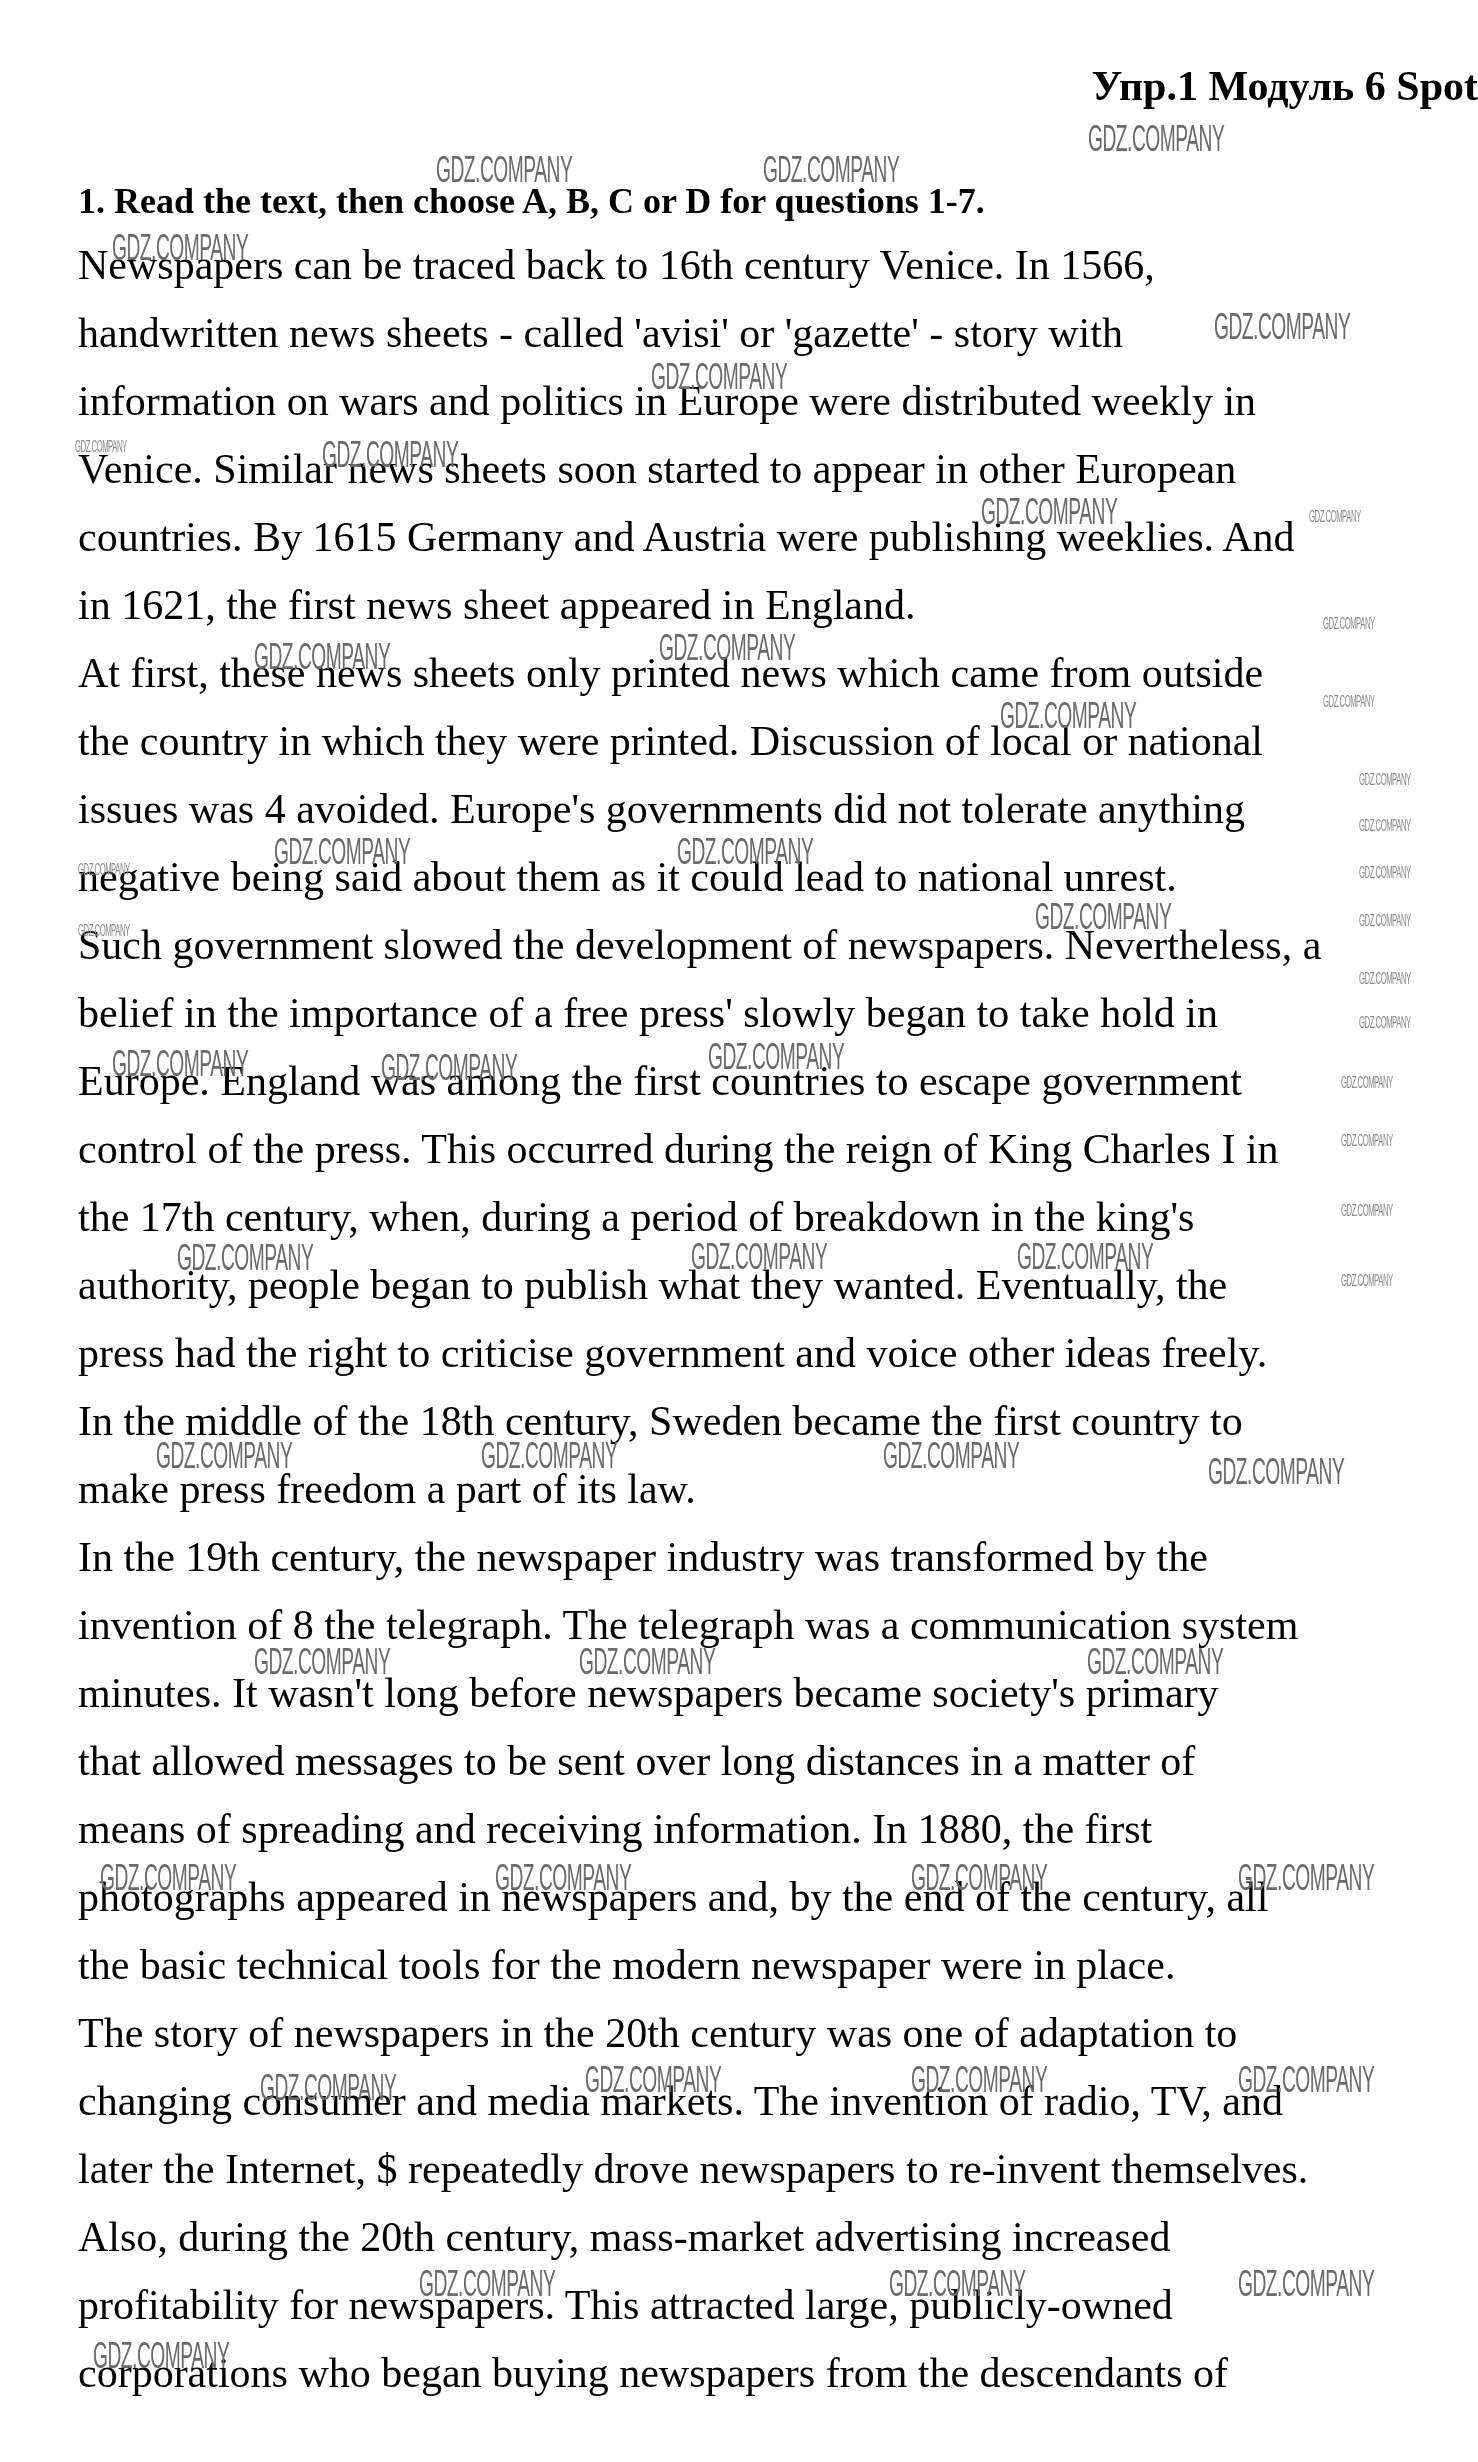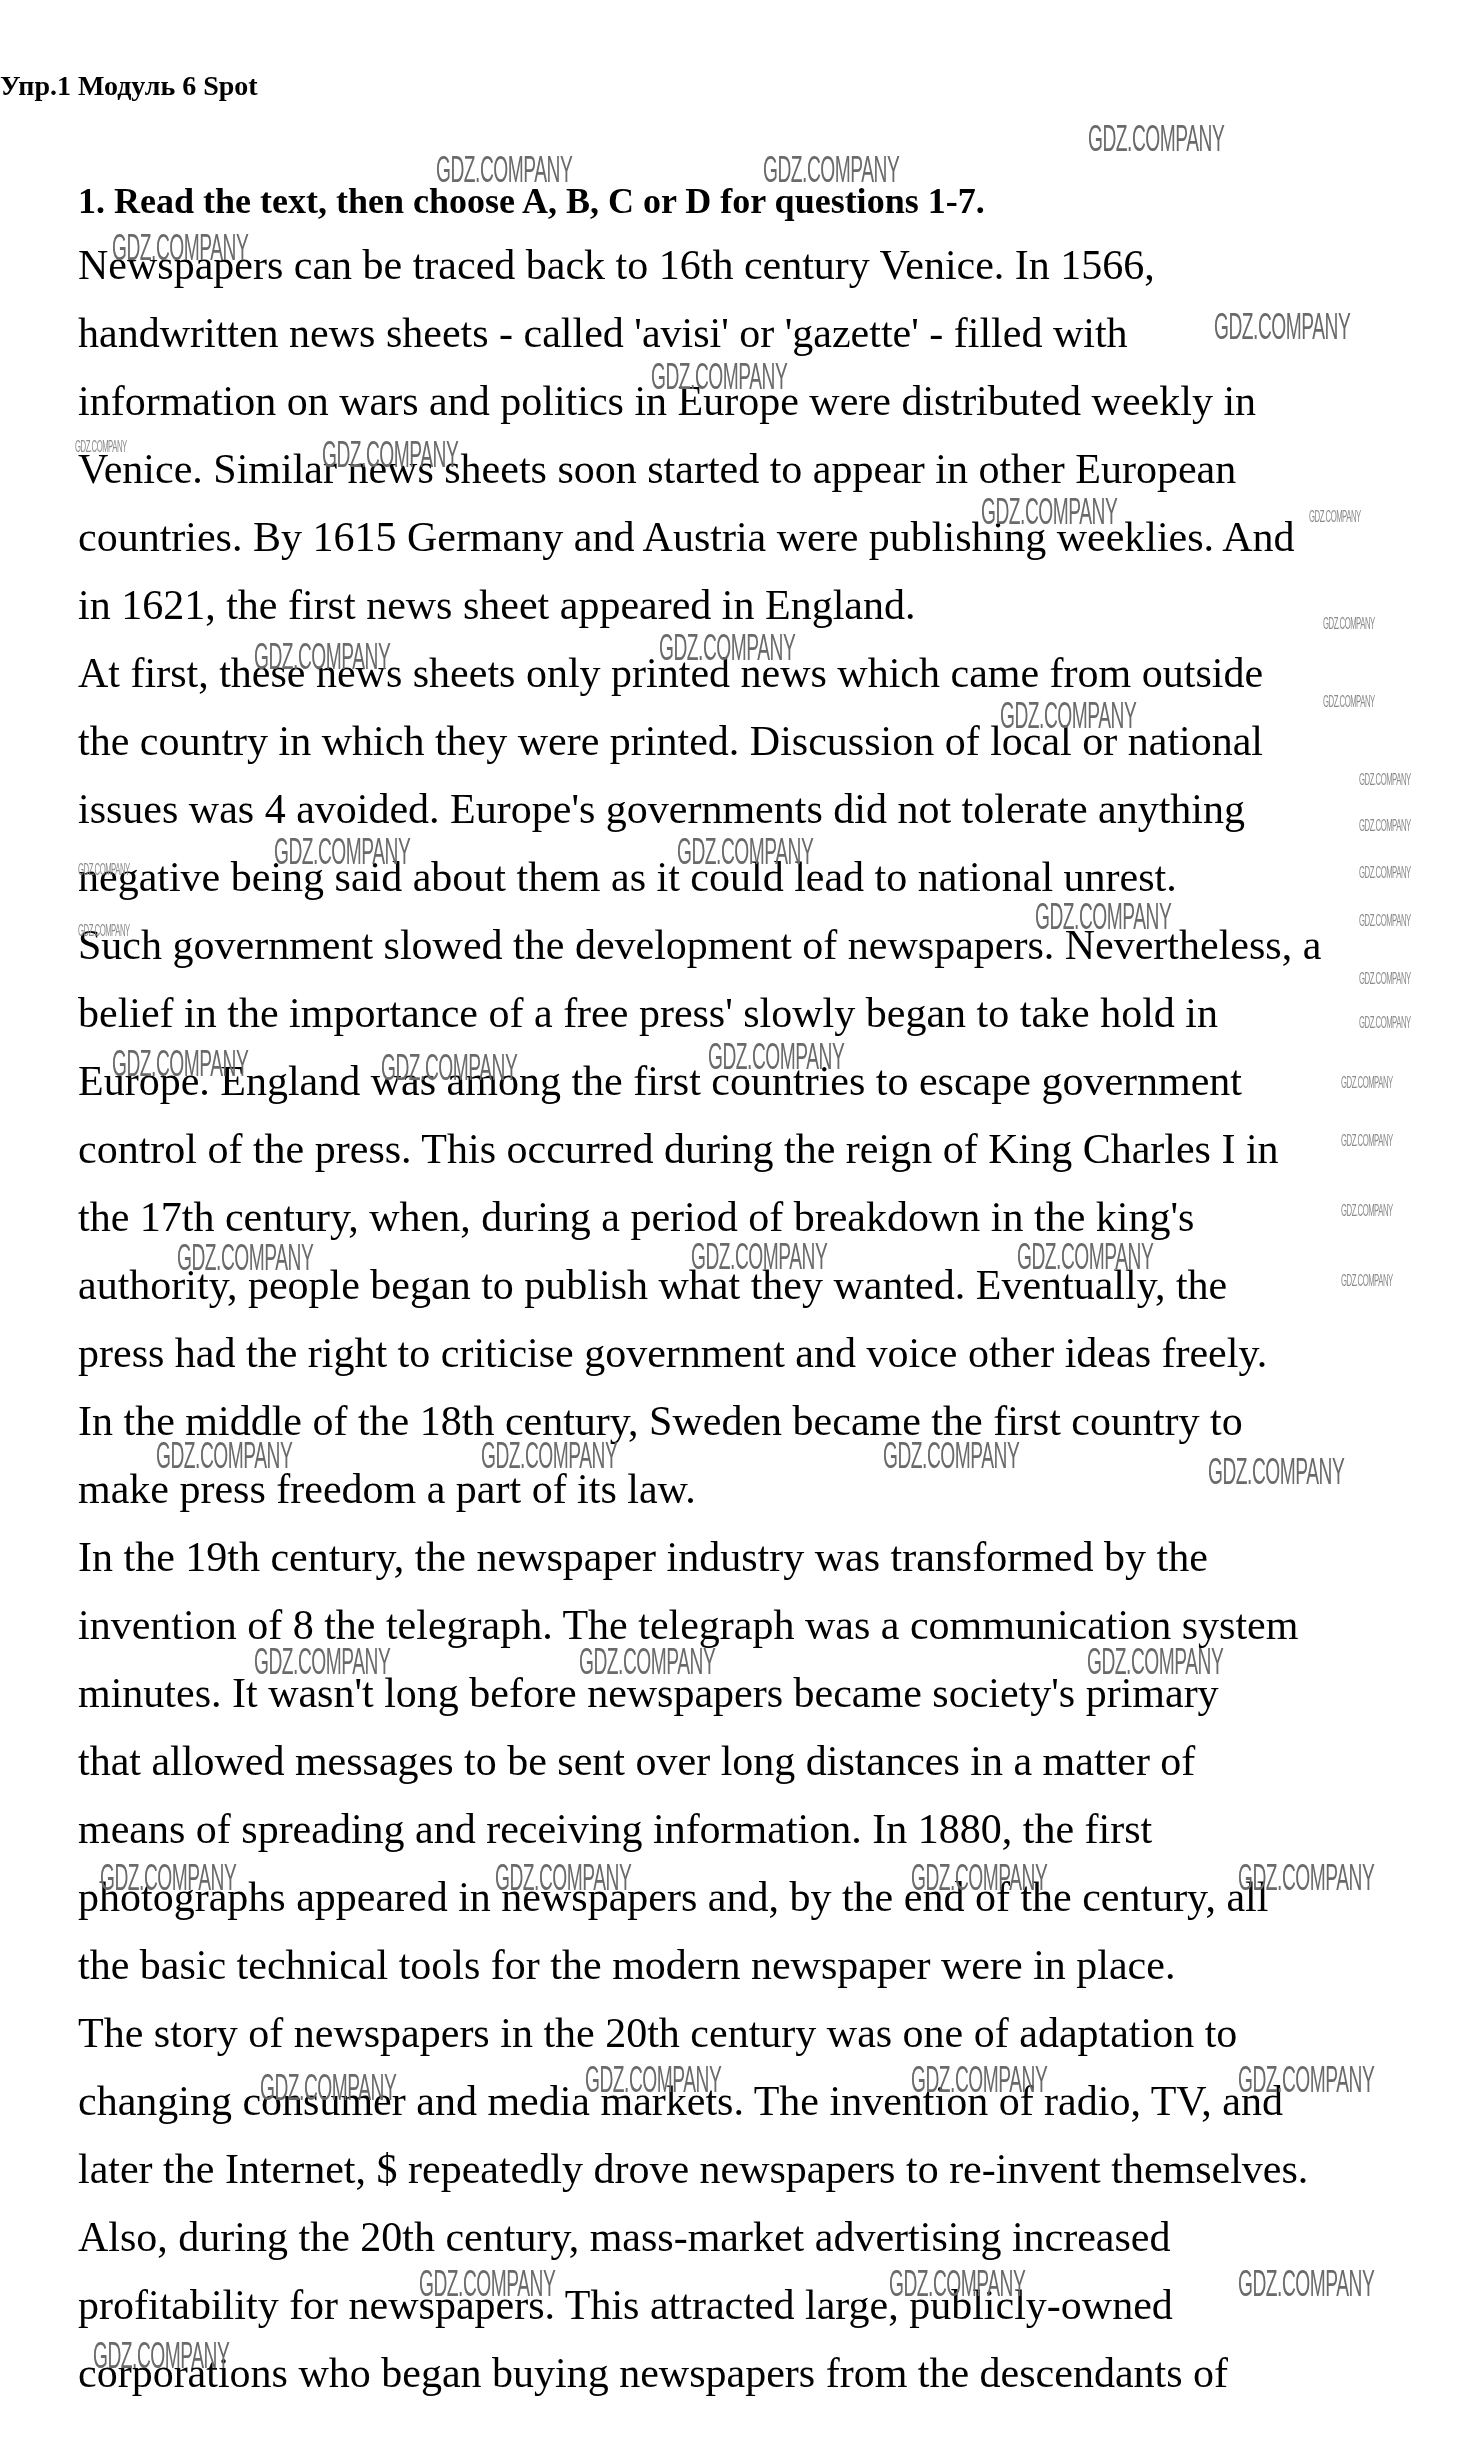--- a/index.html
+++ b/index.html
@@ -1,20 +1,20 @@
 <!DOCTYPE html>
 <html style="font-size:12.5px"><head>
 <meta charset="utf-8">
 <style>
   html, body { margin: 0; padding: 0; background: #ffffff; }
   body { width: 1478px; height: 2462px; position: relative; overflow: hidden; }
   .page { position: absolute; left: 0; top: 0; width: 1478px; height: 2462px; }
   .title {
-    position: absolute; left: 0; width: 1478px; top: 61px; text-align: left;
-    font-family: "Liberation Serif", serif; font-weight: bold; font-size: 28px;
+    position: absolute; left: 0; width: 1478px; top: 61px; text-align: right;
+    font-family: "Liberation Serif", serif; font-weight: bold; font-size: 42px;
     color: #000; line-height: 50px;
   }
   .task {
     position: absolute; left: 78px; top: 176px;
     font-family: "Liberation Serif", serif; font-weight: bold; font-size: 36px;
     color: #000; line-height: 50px; white-space: nowrap;
   }
   .body-text {
     position: absolute; left: 78px; top: 238px; width: 1370px;
     font-family: "Liberation Serif", serif; font-size: 42px; color: #000;
@@ -31,21 +31,21 @@
 </head>
 <body>
 
 <div class="page">
 
   <div class="title">Упр.1 Модуль 6 Spot</div>
   <div class="task">1. Read the text, then choose A, B, C or D for questions 1-7.</div>
 
   <div class="body-text">
     <div class="line">Newspapers can be traced back to 16th century Venice. In 1566,</div>
-    <div class="line">handwritten news sheets - called 'avisi' or 'gazette' - filled with</div>
+    <div class="line">handwritten news sheets - called 'avisi' or 'gazette' - story with</div>
     <div class="line">information on wars and politics in Europe were distributed weekly in</div>
     <div class="line">Venice. Similar news sheets soon started to appear in other European</div>
     <div class="line">countries. By 1615 Germany and Austria were publishing weeklies. And</div>
     <div class="line">in 1621, the first news sheet appeared in England.</div>
     <div class="line">At first, these news sheets only printed news which came from outside</div>
     <div class="line">the country in which they were printed. Discussion of local or national</div>
     <div class="line">issues was 4 avoided. Europe's governments did not tolerate anything</div>
     <div class="line">negative being said about them as it could lead to national unrest.</div>
     <div class="line">Such government slowed the development of newspapers. Nevertheless, a</div>
     <div class="line">belief in the importance of a free press' slowly began to take hold in</div>

